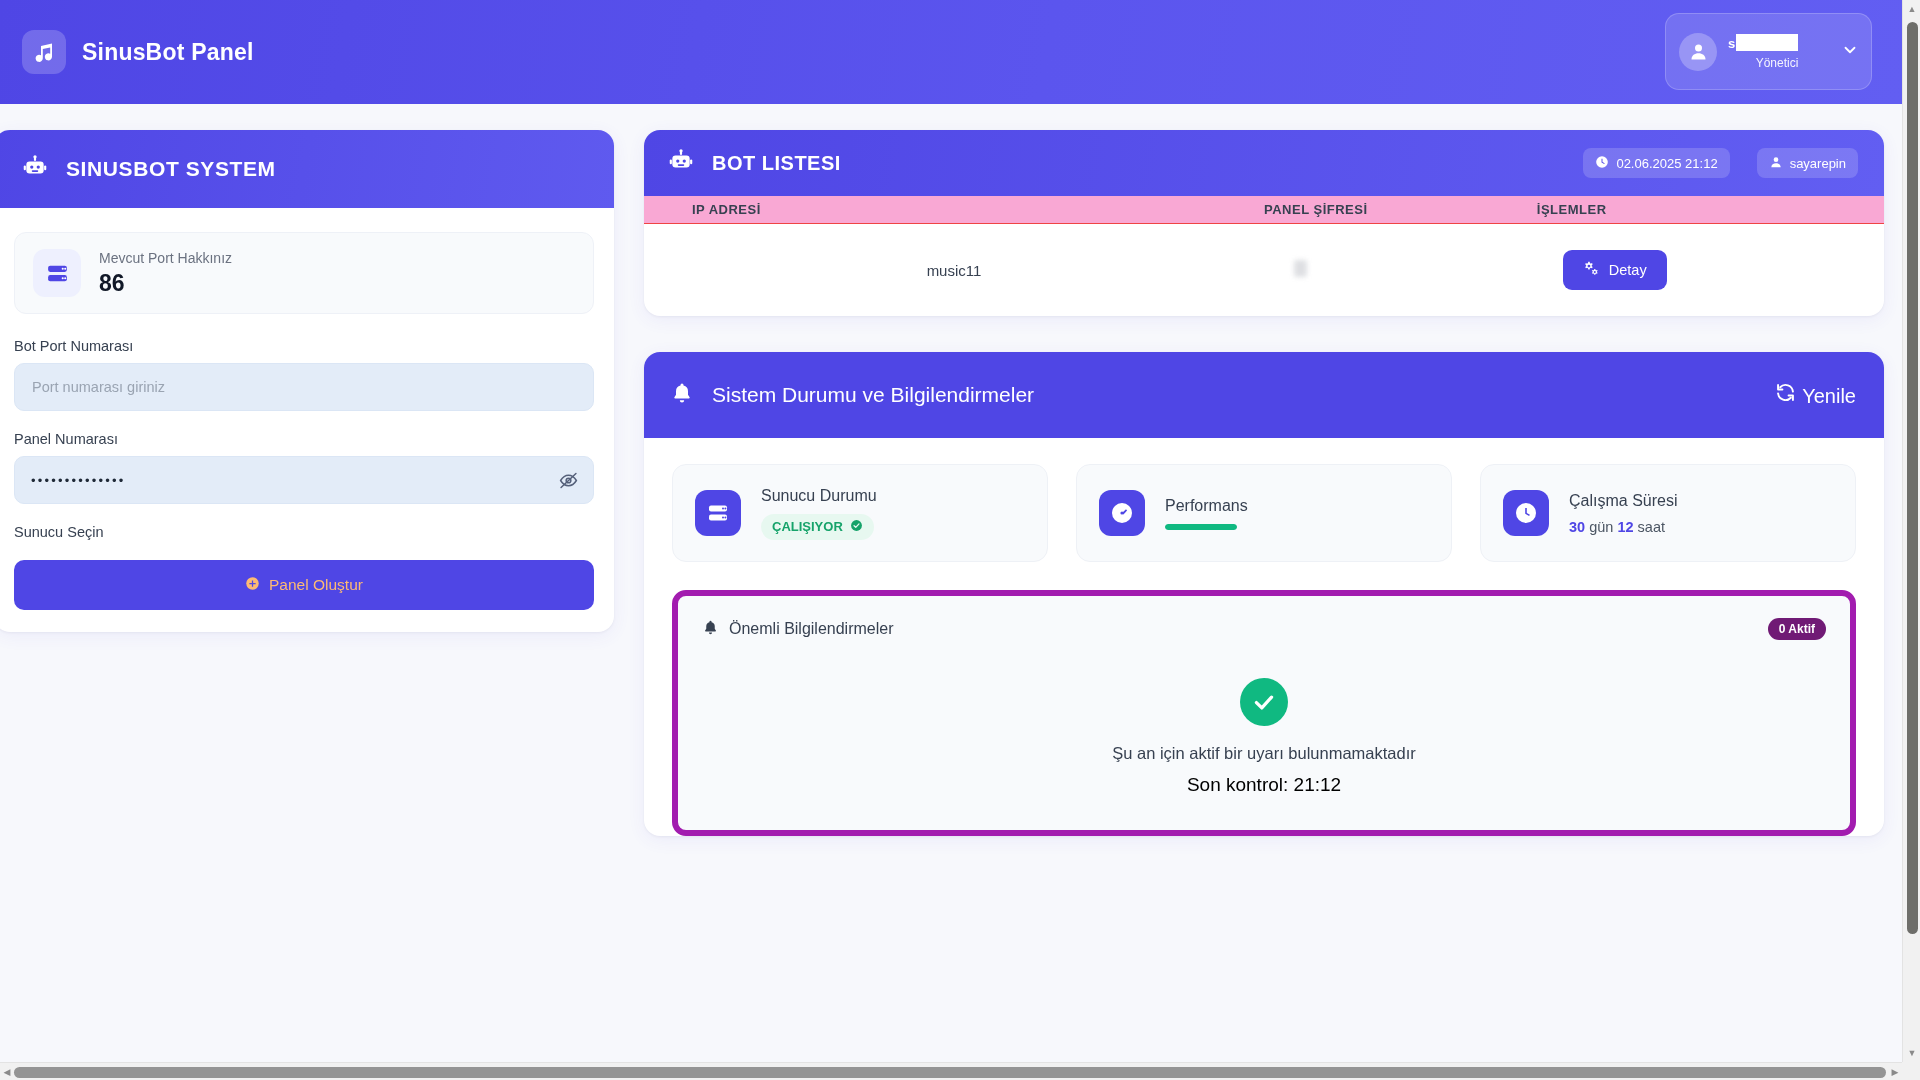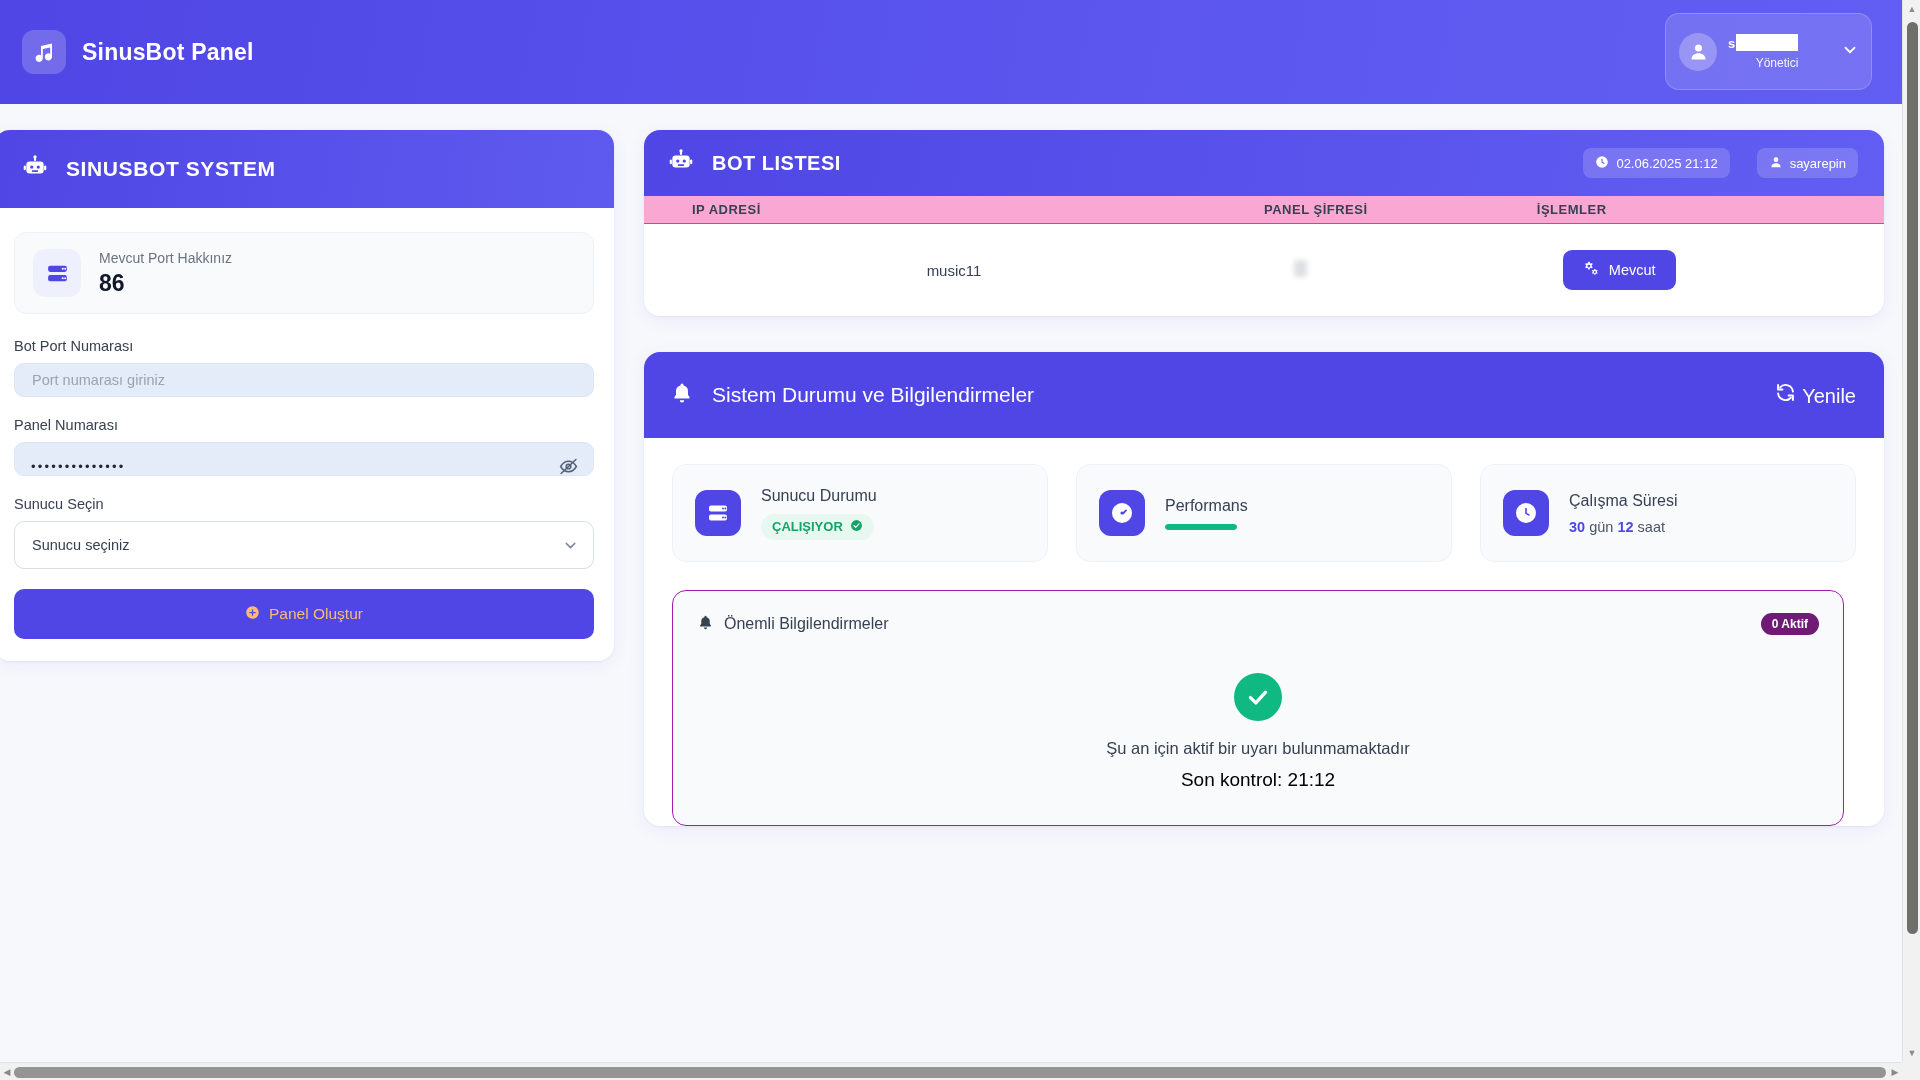--- a/index.html
+++ b/index.html
@@ -126,21 +126,21 @@
     color: #4f46e5; flex: none;
   }
   .quota-label { font-size: 14px; color: #6b7280; margin-bottom: 4px; }
   .quota-value { font-size: 23px; font-weight: bold; color: #111827; }
 
   .field-label {
     font-size: 14.5px; color: #374151; margin-bottom: 9px; display: block;
   }
   .field { margin-bottom: 20px; }
   .input {
-    width: 100%; height: 34px;
+    width: 100%; height: 48px;
     background: #e3ecf8;
     border: 1px solid #dbe6f5;
     border-radius: 10px;
     padding: 0 17px;
     font-size: 14.5px;
     color: #1f2937;
     font-family: inherit;
     outline: none;
   }
   .input::placeholder { color: #9aa4b2; }
@@ -289,23 +289,23 @@
     width: 72px; height: 6px;
     background: #e4e8ef;
     border-radius: 3px;
     overflow: hidden;
   }
   .bar-fill { height: 100%; background: #10b981; border-radius: 3px; }
   .uptime { font-size: 14.5px; color: #4b5563; }
   .uptime b { color: #4f46e5; }
 
   .notif {
-    margin: 28px 12px 0 0;
+    margin: 28px 0 0 0;
     background: #f8fafc;
-    border: 1px solid #a21caf;
+    border: 6px solid #a21caf;
     border-radius: 14px;
     padding: 22px 24px 34px 24px;
   }
   .notif-head { display: flex; align-items: center; }
   .notif-title { font-size: 16px; color: #374151; margin-left: 10px; }
   .badge-count {
     margin-left: auto;
     background: #701a75;
     color: #fff; font-size: 12px; font-weight: bold;
     border-radius: 11px;
@@ -455,28 +455,20 @@
                   <path d="M3 12s3.6-6 9-6 9 6 9 6-3.6 6-9 6-9-6-9-6z"></path>
                   <circle cx="12" cy="12" r="2.7"></circle>
                   <line x1="3.5" y1="20" x2="20.5" y2="4"></line>
                 </svg>
               </button>
             </div>
           </div>
 
           <div class="field">
             <label class="field-label">Sunucu Seçin</label>
-            <div class="select-wrap">
-              <div class="select">Sunucu seçiniz</div>
-              <span class="select-chev">
-                <svg width="17" height="17" viewBox="0 0 24 24" fill="none" stroke="currentColor" stroke-width="2" stroke-linecap="round" stroke-linejoin="round">
-                    <polyline points="6 9 12 15 18 9"></polyline>
-                  </svg>
-              </span>
-            </div>
           </div>
 
           <button class="btn-primary">
             <span>
               <svg width="15" height="15" viewBox="0 0 24 24" fill="currentColor">
                 <circle cx="12" cy="12" r="10"></circle>
                 <path d="M11 7h2v10h-2z" fill="#4f46e5"></path>
                 <path d="M7 11h10v2H7z" fill="#4f46e5"></path>
               </svg>
             </span>
@@ -542,21 +534,21 @@
                 <span class="blur-chip"></span>
               </td>
               <td>
                 <button class="btn-detay">
                   <span>
                     <svg width="17" height="17" viewBox="0 0 24 24" fill="currentColor">
                       <path d="M9.4 2.6h-2l-.3 1.8a5.6 5.6 0 0 0-1.3.75L4.1 4.4 3.1 6.1l1.4 1.2a5.6 5.6 0 0 0 0 1.5L3.1 10l1 1.7 1.7-.75c.4.3.83.55 1.3.75l.3 1.8h2l.3-1.8c.47-.2.9-.45 1.3-.75l1.7.75 1-1.7-1.4-1.2a5.6 5.6 0 0 0 0-1.5l1.4-1.2-1-1.7-1.7.75a5.6 5.6 0 0 0-1.3-.75zM8.4 6.6a2 2 0 1 1 0 4 2 2 0 0 1 0-4z"></path>
                       <path d="M17.4 12.6h-1.5l-.25 1.35a4.2 4.2 0 0 0-1 .56l-1.25-.56-.75 1.3 1.05.9a4.2 4.2 0 0 0 0 1.1l-1.05.9.75 1.3 1.25-.56c.3.23.63.42 1 .56l.25 1.35h1.5l.25-1.35c.37-.14.7-.33 1-.56l1.25.56.75-1.3-1.05-.9a4.2 4.2 0 0 0 0-1.1l1.05-.9-.75-1.3-1.25.56a4.2 4.2 0 0 0-1-.56zM16.65 15.6a1.5 1.5 0 1 1 0 3 1.5 1.5 0 0 1 0-3z"></path>
                     </svg>
                   </span>
-                  <span>Mevcut</span>
+                  <span>Detay</span>
                 </button>
               </td>
             </tr>
           </tbody>
         </table>
       </div>
 
       <div class="card sys-card">
         <div class="sys-head">
           <span>

